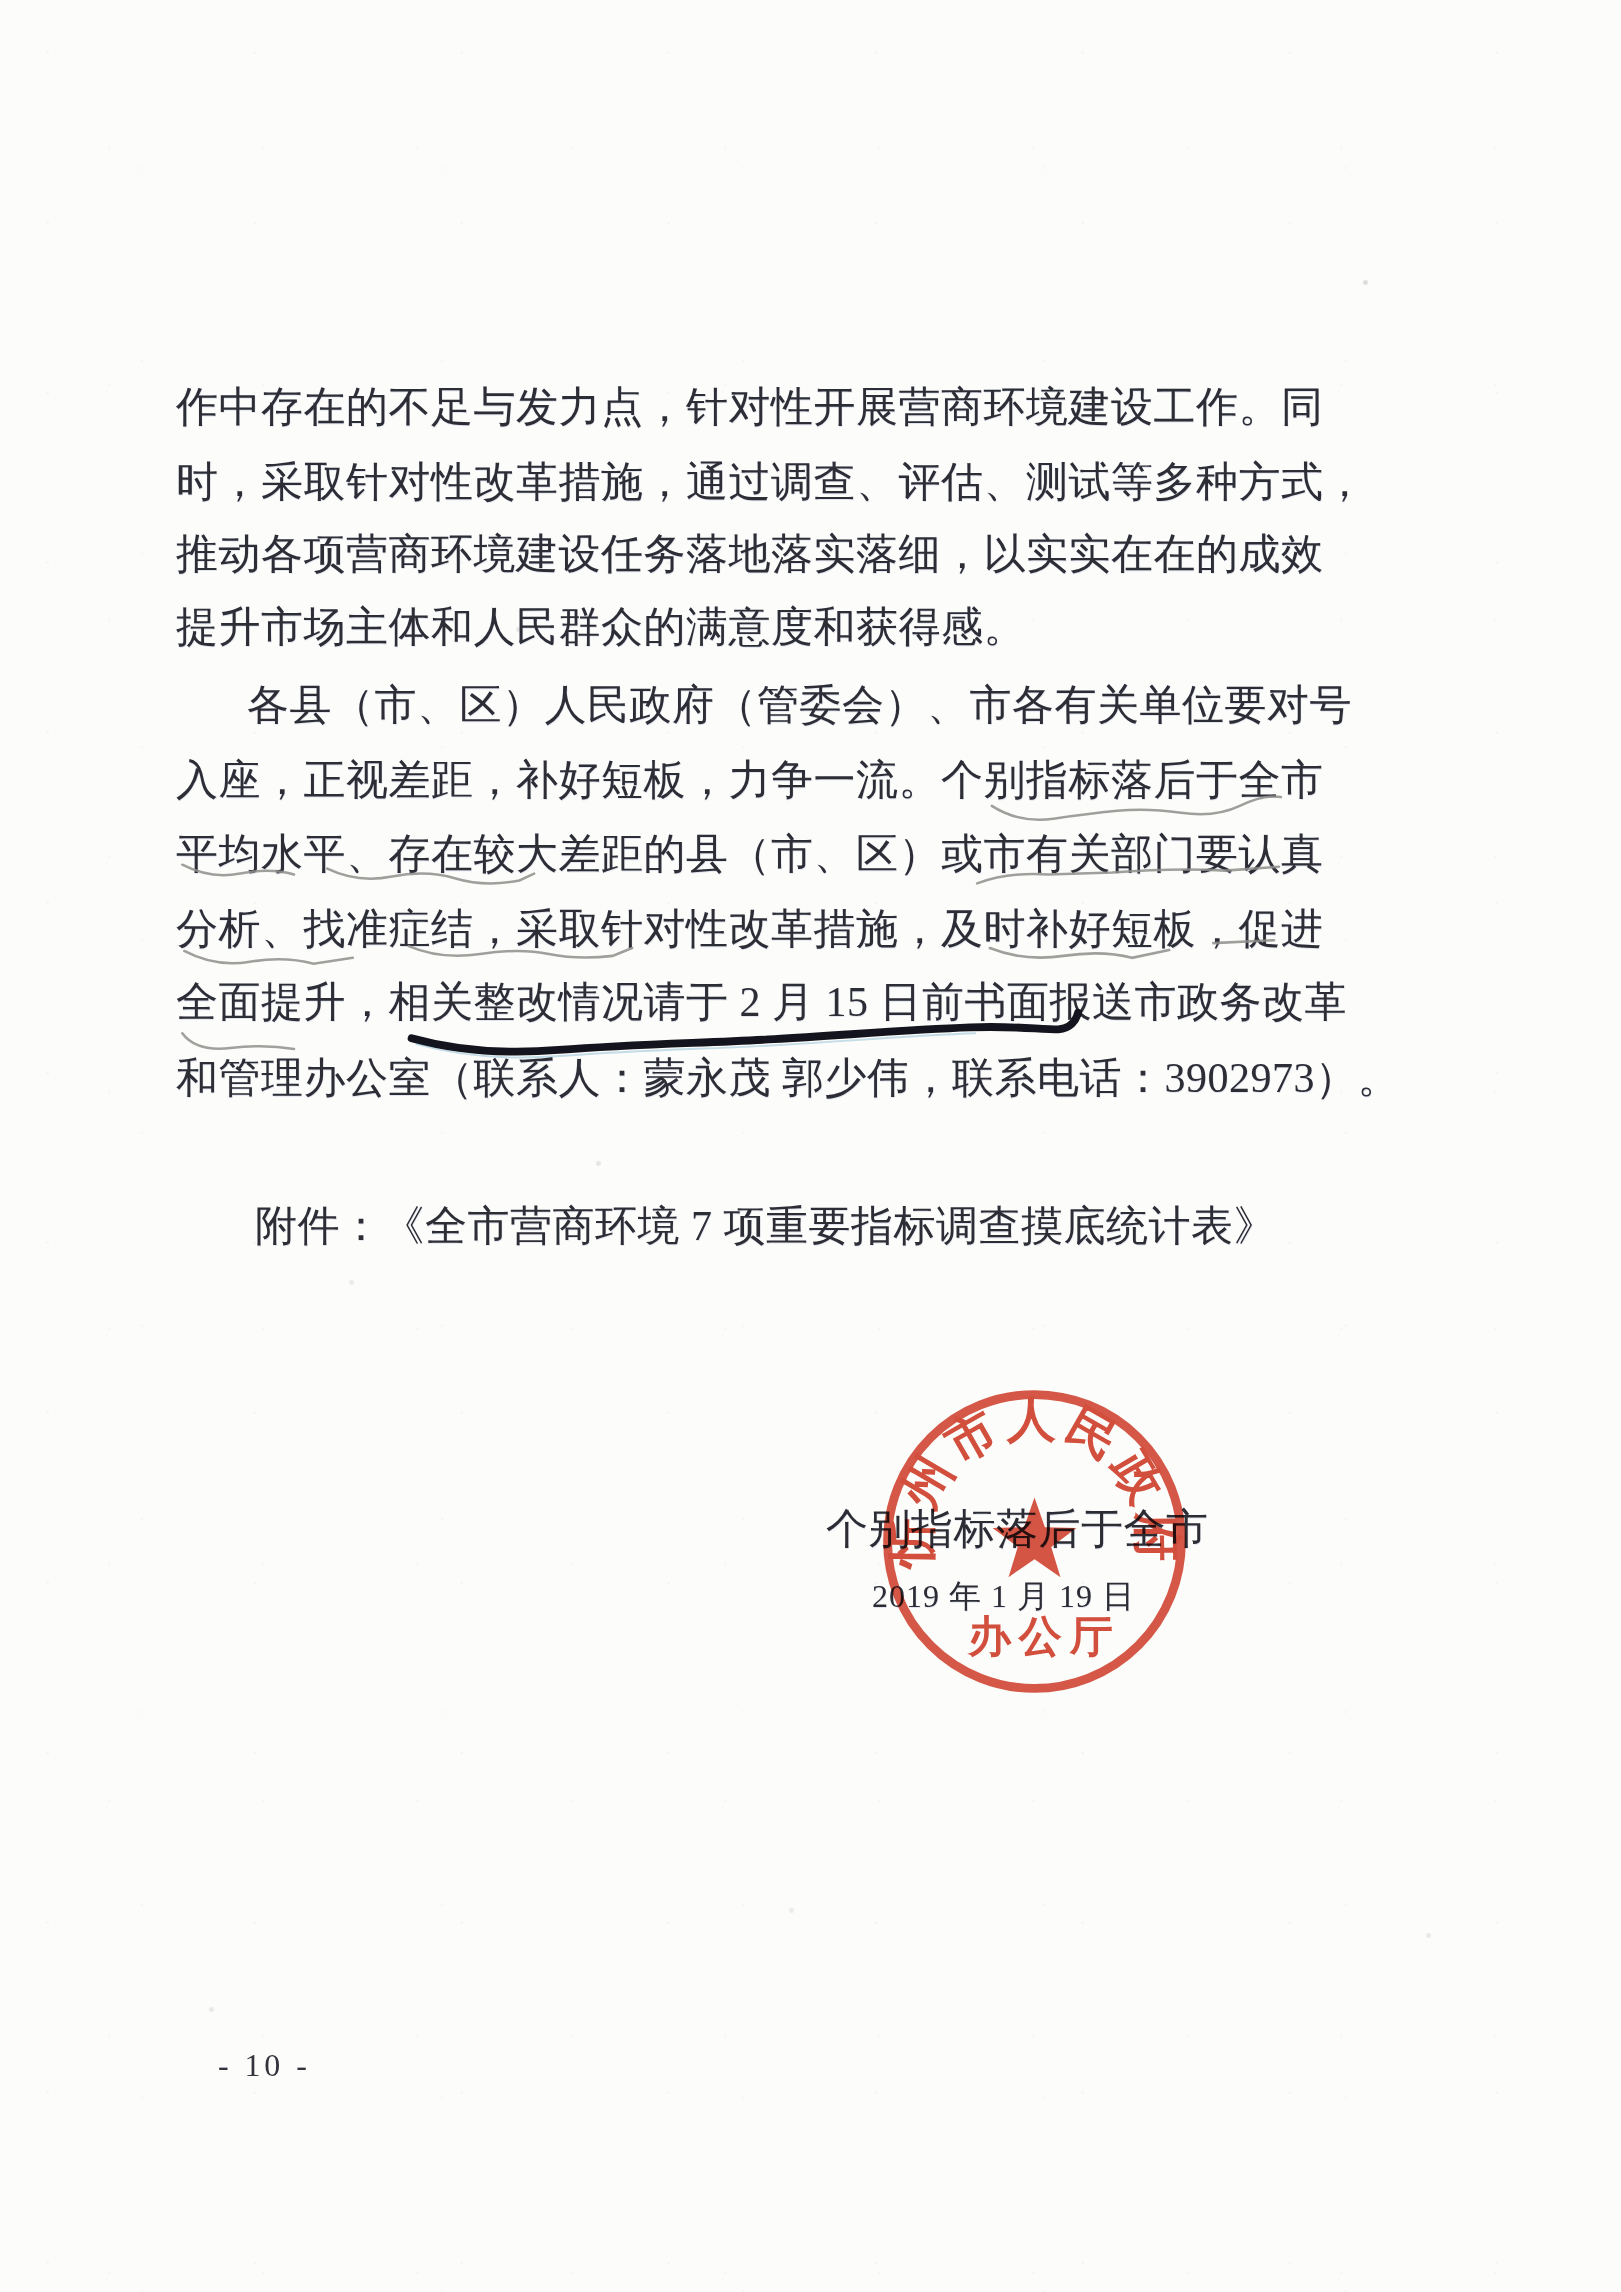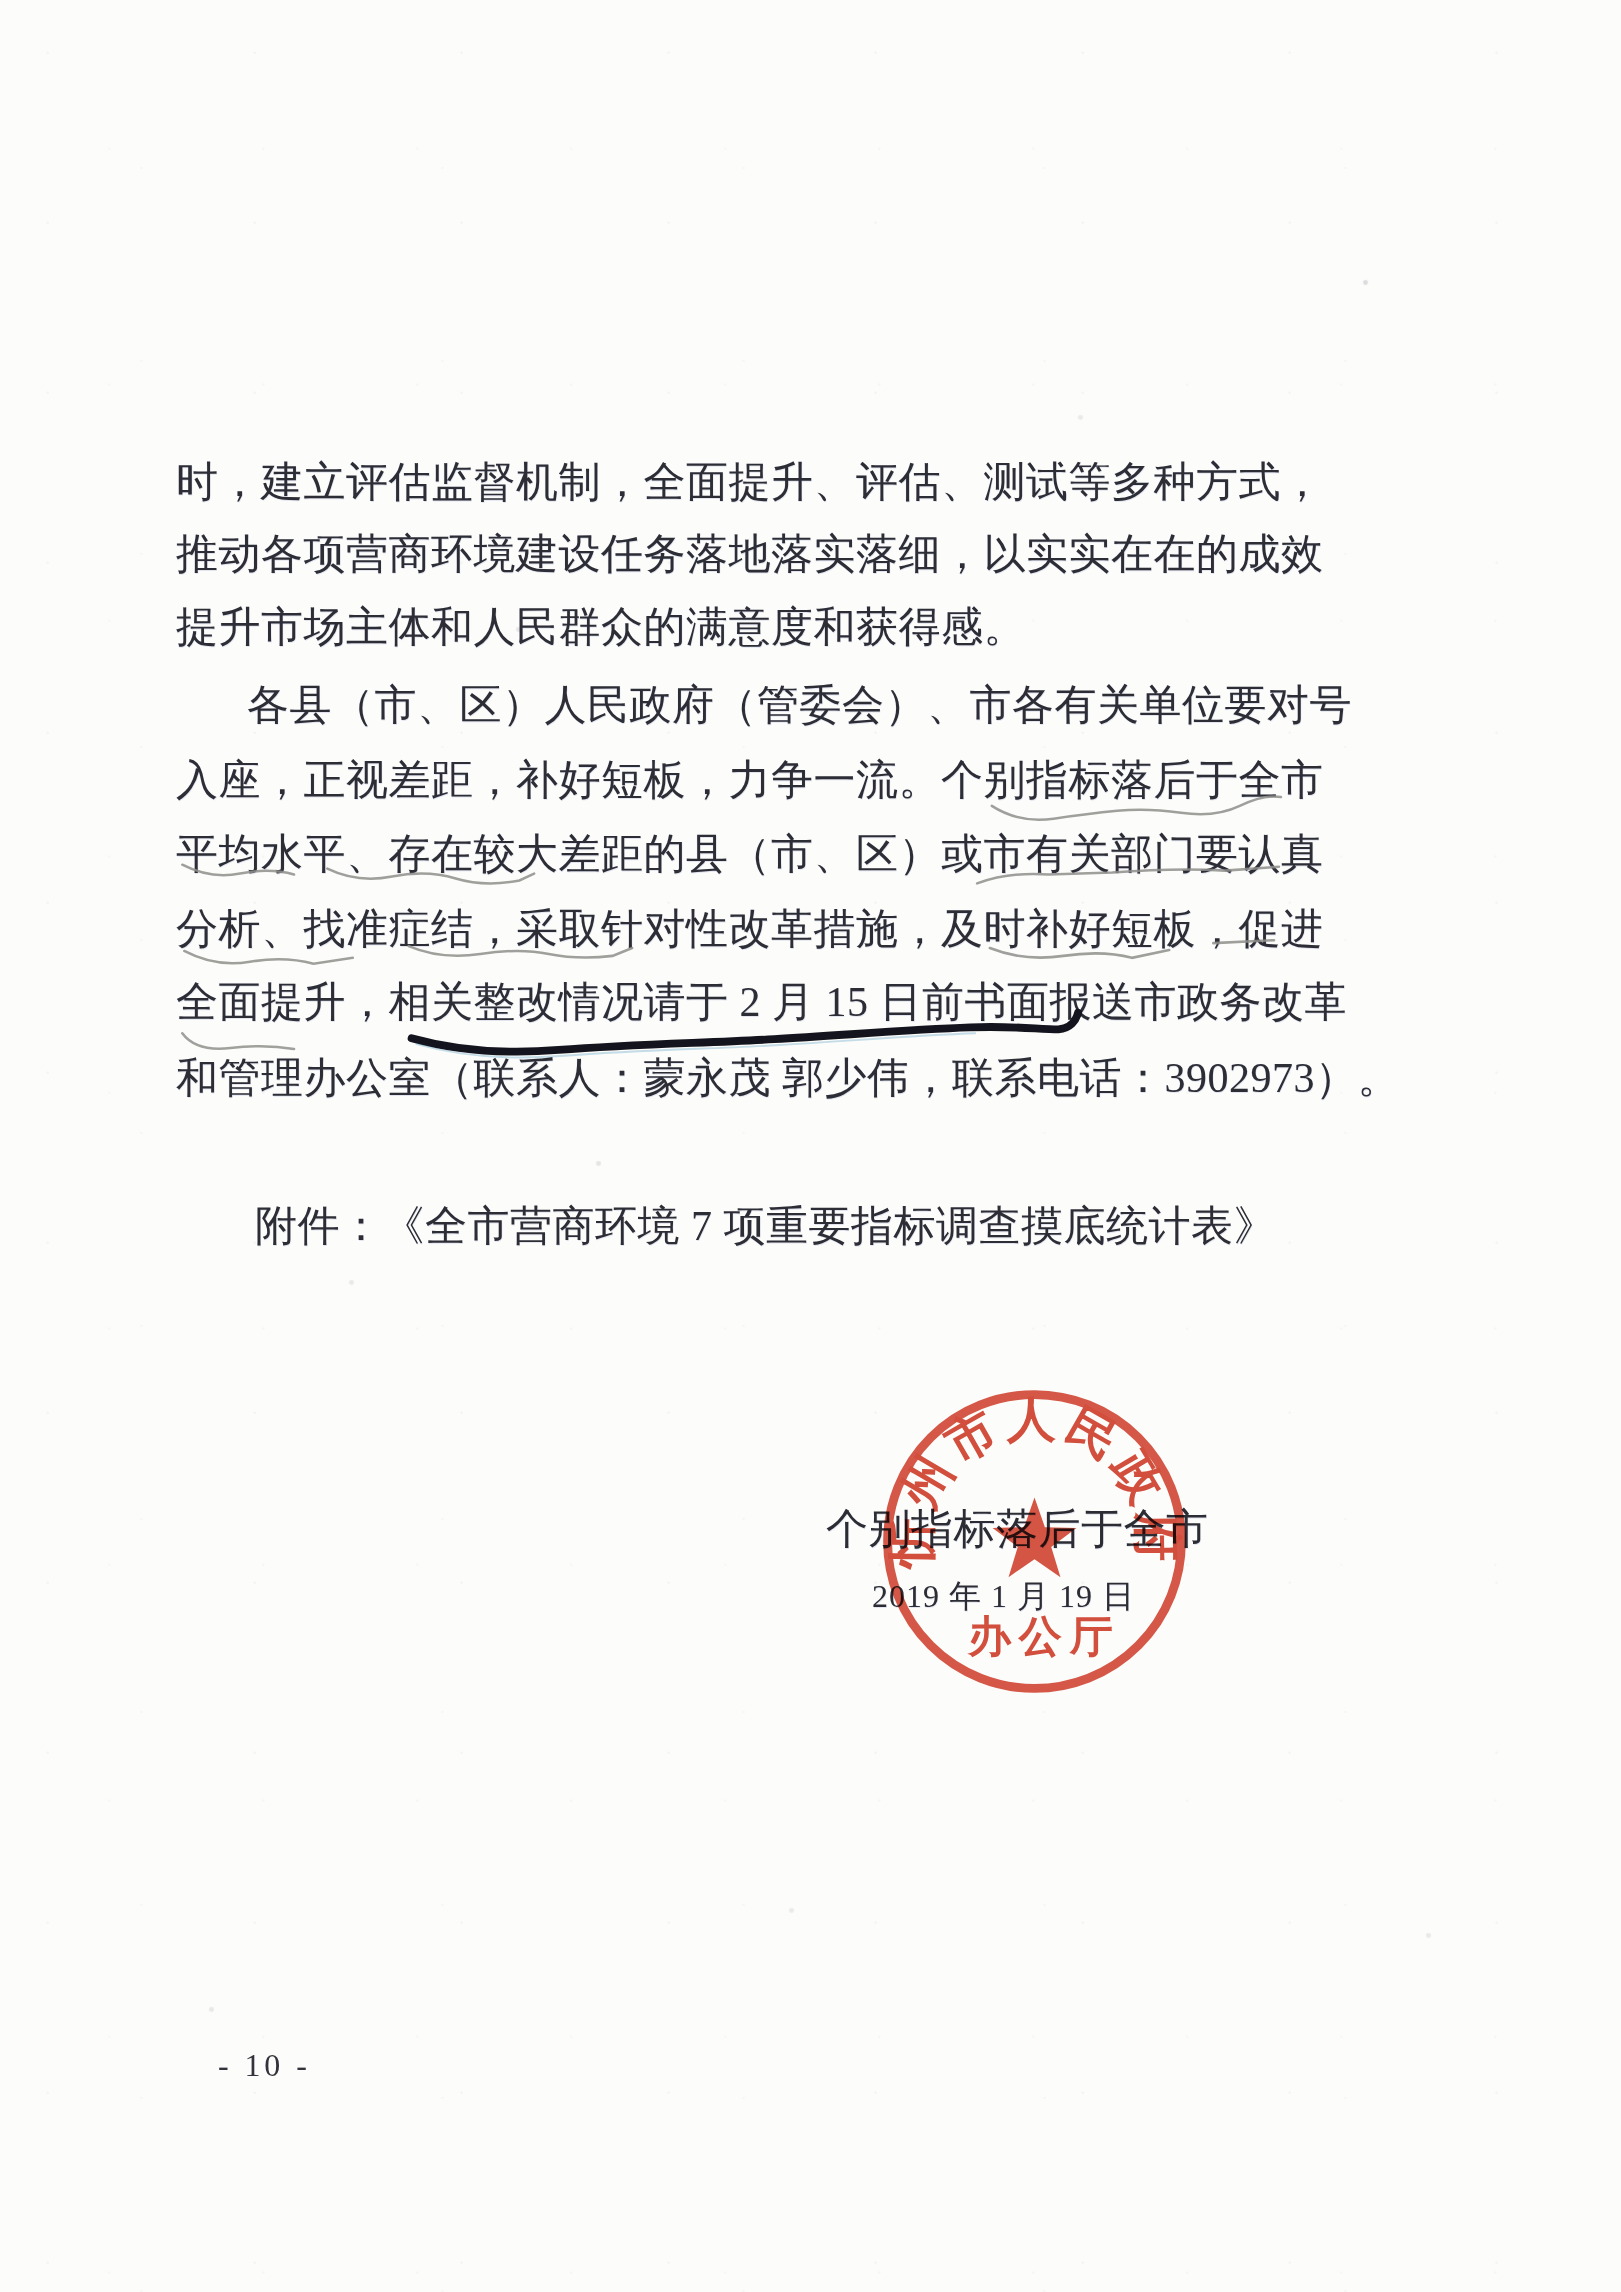--- a/index.html
+++ b/index.html
@@ -71,21 +71,22 @@
   }
   .seal-text { font-family:"Liberation Serif","DejaVu Serif",serif; font-weight:bold; }
 </style>
 </head>
 <body>
 
 <div class="page">
 
   <div class="speckles"></div>
 
-  <div class="line" style="top:460px">时，建立评估监督机制，全面提升、评估、测试等多种方式，</div>
+  <div class="line" style="top:385px">作中存在的不足与发力点，针对性开展营商环境建设工作。同</div>
+  <div class="line" style="top:460px">时，采取针对性改革措施，通过调查、评估、测试等多种方式，</div>
   <div class="line" style="top:532px">推动各项营商环境建设任务落地落实落细，以实实在在的成效</div>
   <div class="line" style="top:605px">提升市场主体和人民群众的满意度和获得感。</div>
 
   <div class="line indent" style="top:683px">各县（市、区）人民政府（管委会）、市各有关单位要对号</div>
   <div class="line" style="top:758px">入座，正视差距，补好短板，力争一流。个别指标落后于全市</div>
   <div class="line" style="top:907px">分析、找准症结，采取针对性改革措施，及时补好短板，促进</div>
   <div class="line" style="top:832px">平均水平、存在较大差距的县（市、区）或市有关部门要认真</div>
   <div class="line" style="top:980px">全面提升，相关整改情况请于 2 月 15 日前书面报送市政务改革</div>
   <div class="line" style="top:1056px">和管理办公室（联系人：蒙永茂  郭少伟，联系电话：3902973）。</div>
 

